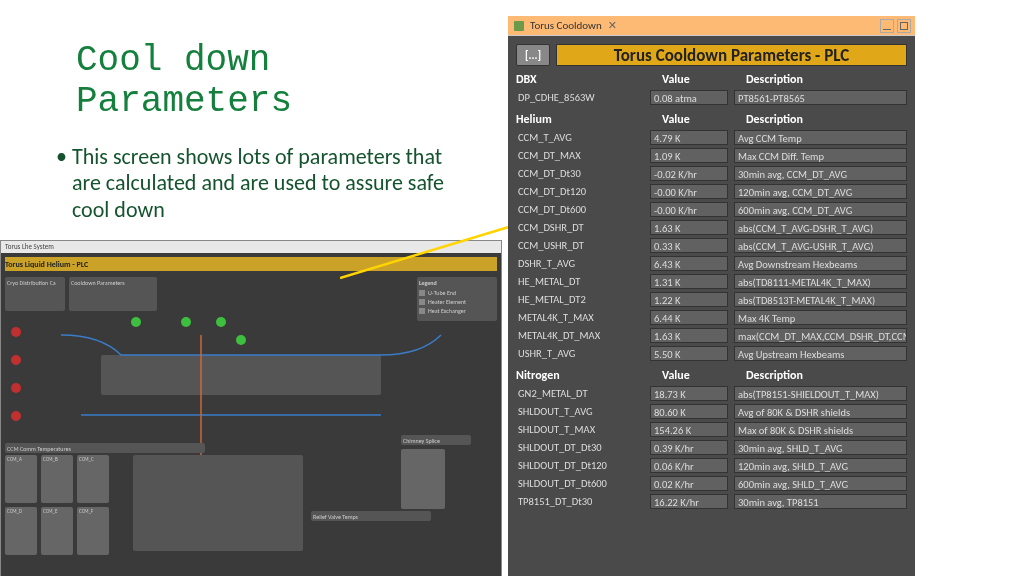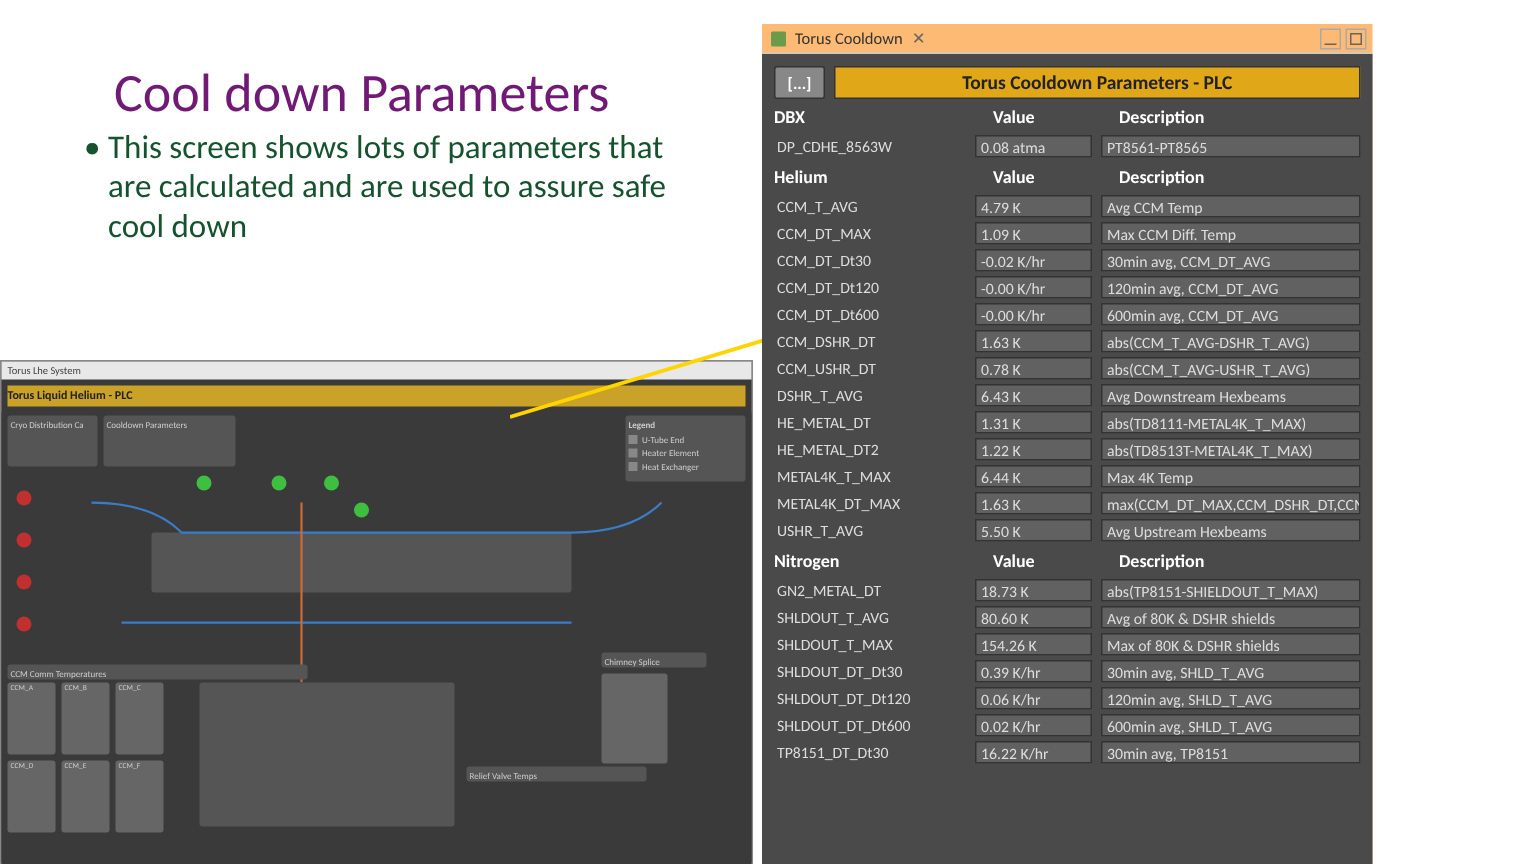--- a/index.html
+++ b/index.html
@@ -6,22 +6,22 @@
   body {
     width: 1024px; height: 576px;
     font-family: Calibri, Arial, sans-serif;
     background: #fff; position: relative; overflow: hidden;
   }
   .slide-left {
     position: absolute; left: 0; top: 0; width: 508px; height: 576px;
     padding: 40px 0 0 40px;
   }
   .slide-title {
-    font-size: 36px; font-weight: 400; color: #701a75;
-    margin-bottom: 1px; padding-left: 36px;
+    font-size: 36px; font-weight: 400; color: #15803d;
+    margin-bottom: 22px; padding-left: 36px; font-family: Liberation Mono, monospace;
   }
   .bullets { padding-left: 16px; }
   .bullet {
     font-size: 22px; color: #14532d;
     position: relative; padding-left: 16px; line-height: 1.2;
     max-width: 400px;
   }
   .bullet:before {
     content: "•"; position: absolute; left: 0; top: 0;
   }
@@ -93,21 +93,21 @@
   .gold-btn {
     width: 34px; height: 22px; background: #888;
     border: 1px solid #333; border-radius: 2px;
     color: #fff; font-size: 11px; font-weight: bold;
     display: flex; align-items: center; justify-content: center;
   }
   .gold-bar {
     flex: 1; height: 22px; background: #e0a818;
     border: 1px solid #333;
     display: flex; align-items: center; justify-content: center;
-    font-size: 13px; font-weight: bold; color: #222;
+    font-size: 17px; font-weight: bold; color: #222;
   }
   .section {
     margin-top: 6px;
   }
   .section-header {
     display: flex; font-size: 12px; font-weight: bold; color: #fff;
     margin-bottom: 3px;
   }
   .col-name { width: 134px; }
   .col-value { width: 84px; margin-left: 12px; }
@@ -268,21 +268,21 @@
             <span class="row-value">-0.00 K/hr</span>
             <span class="row-desc">600min avg, CCM_DT_AVG</span>
           </div>
           <div class="row">
             <span class="row-name">CCM_DSHR_DT</span>
             <span class="row-value">1.63 K</span>
             <span class="row-desc">abs(CCM_T_AVG-DSHR_T_AVG)</span>
           </div>
           <div class="row">
             <span class="row-name">CCM_USHR_DT</span>
-            <span class="row-value">0.78 K</span>
+            <span class="row-value">0.33 K</span>
             <span class="row-desc">abs(CCM_T_AVG-USHR_T_AVG)</span>
           </div>
           <div class="row">
             <span class="row-name">DSHR_T_AVG</span>
             <span class="row-value">6.43 K</span>
             <span class="row-desc">Avg Downstream Hexbeams</span>
           </div>
           <div class="row">
             <span class="row-name">HE_METAL_DT</span>
             <span class="row-value">1.31 K</span>

